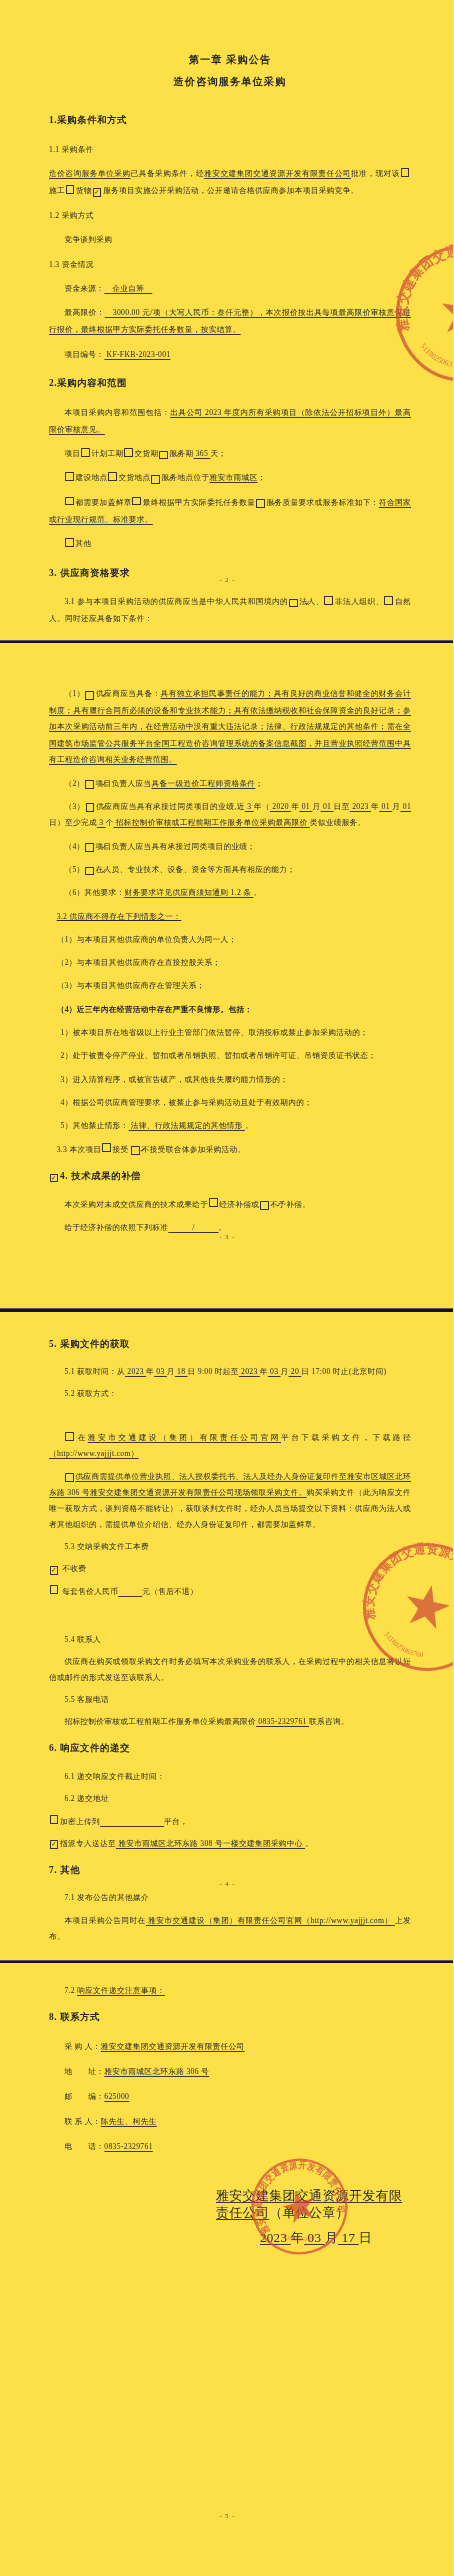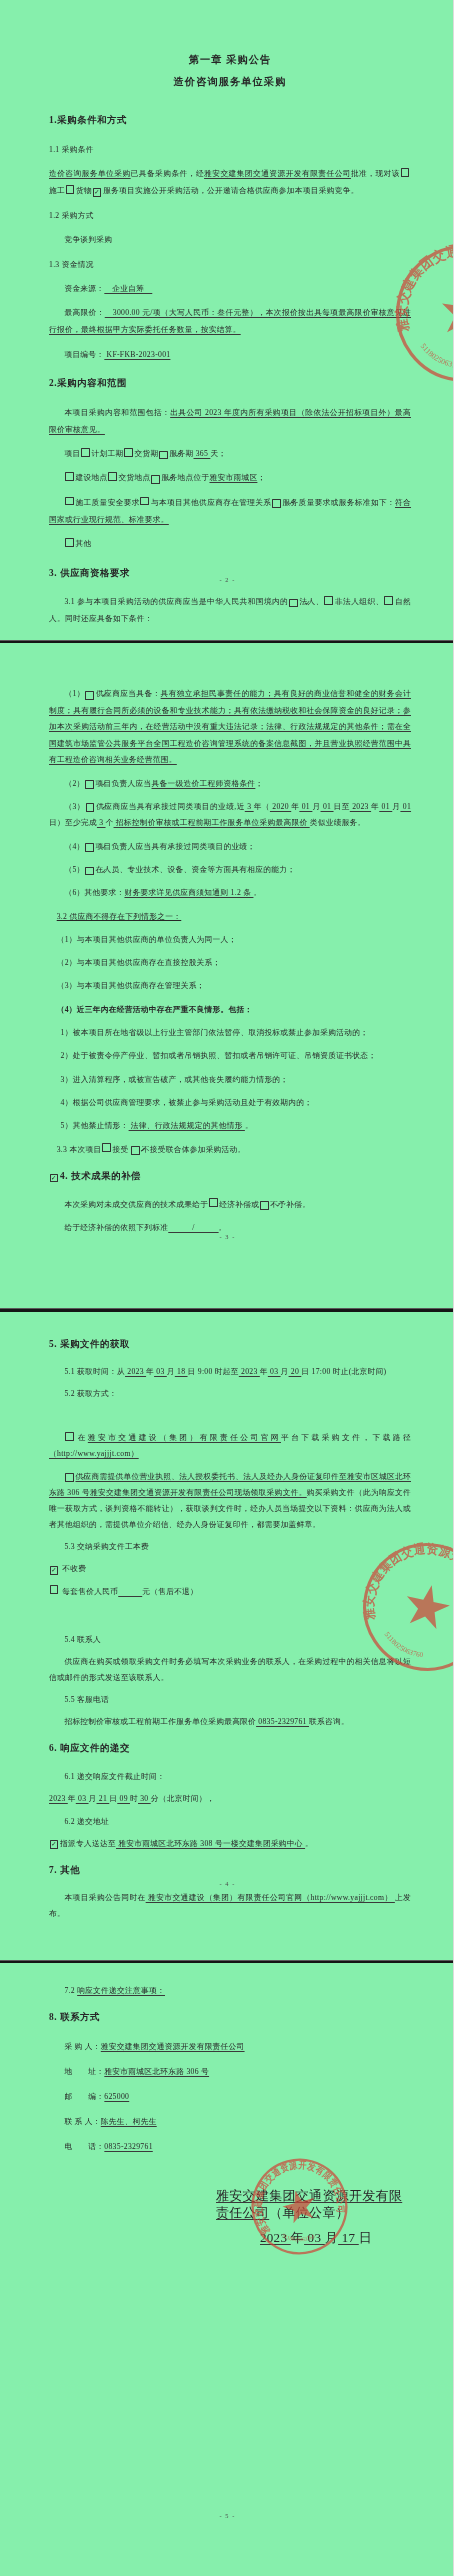--- a/index.html
+++ b/index.html
@@ -9,21 +9,21 @@
     color:#272727;
     font-family:"Liberation Serif","DejaVu Serif",serif;
   }
   #doc{position:relative;width:455px;}
   #doc::after{
     content:"";position:absolute;top:0;right:1.1px;bottom:0;width:0.6px;
     background:#dcdcda;pointer-events:none;
   }
   .page{
     position:relative;overflow:hidden;box-sizing:border-box;
-    padding:0 44px 0 49px;background:#86efac;
+    padding:0 44px 0 49px;background:#fde047;
   }
   .p1{padding-top:49px;}
   .p2{padding-top:43px;}
   .p3{padding-top:23px;}
   .p4{padding-top:19.3px;}
   .title{
     text-align:center;font-weight:bold;font-size:10.2px;line-height:21.6px;margin:0;
     letter-spacing:1.1px;
   }
   .h2{
@@ -77,21 +77,21 @@
       <div class="para"><span>1.2 采购方式</span></div>
       <div class="para" style="text-indent: 2em;"><span>竞争谈判采购</span></div>
       <div class="para"><span>1.3 资金情况</span></div>
       <div class="para" style="text-indent: 2em;"><span>资金来源：</span><span class="u">　企业自筹　</span></div>
       <div class="para" style="text-indent: 2em;"><span>最高限价：</span><span class="u">　3000.00 元/项（大写人民币：叁仟元整），本次报价按出具每项最高限价审核意见进行报价，最终根据甲方实际委托任务数量，按实结算。</span></div>
       <div class="para" style="text-indent: 2em;"><span>项目编号：</span><span class="u"> KF-FKB-2023-001 </span></div>
       <div class="h2"><span>2.采购内容和范围</span></div>
       <div class="para" style="text-indent: 2em;"><span>本项目采购内容和范围包括：</span><span class="u">出具公司 2023 年度内所有采购项目（除依法公开招标项目外）最高限价审核意见。</span></div>
       <div class="para" style="text-indent: 2em;"><span>项目</span><span class="cb"></span><span>计划工期</span><span class="cb"></span><span>交货期</span><span class="cb">✓</span><span>服务期</span><span class="u"> 365 </span><span>天；</span></div>
       <div class="para" style="text-indent: 2em;"><span class="cb"></span><span>建设地点</span><span class="cb"></span><span>交货地点</span><span class="cb">✓</span><span>服务地点位于</span><span class="u">雅安市雨城区</span><span>；</span></div>
-      <div class="para" style="text-indent: 2em;"><span class="cb"></span><span>施工质量安全要求</span><span class="cb"></span><span>与本项目其他供应商存在管理关系</span><span class="cb">✓</span><span>服务质量要求或服务标准如下：</span><span class="u">符合国家或行业现行规范、标准要求。</span></div>
+      <div class="para" style="text-indent: 2em;"><span class="cb"></span><span>都需要加盖鲜章</span><span class="cb"></span><span>最终根据甲方实际委托任务数量</span><span class="cb">✓</span><span>服务质量要求或服务标准如下：</span><span class="u">符合国家或行业现行规范、标准要求。</span></div>
       <div class="para" style="text-indent: 2em;"><span class="cb"></span><span>其他</span></div>
       <div class="h2"><span>3. 供应商资格要求</span></div>
       <div class="para" style="text-indent: 2em;"><span>3.1 参与本项目采购活动的供应商应当是中华人民共和国境内的</span><span class="cb">✓</span><span>法人、</span><span class="cb"></span><span>非法人组织、</span><span class="cb"></span><span>自然人。同时还应具备如下条件：</span></div>
       <div class="pagenum" style="bottom: 57px;"><span>- 2 -</span></div>
       <div class="seal" style="left: 392px; top: 241px; width: 145px; height: 145px;"><svg width="145" height="145" viewBox="0 0 256 256">
           <g opacity="0.7" transform="rotate(8 128 128)">
             <circle cx="128" cy="128" r="118" fill="none" stroke="#cf4437" stroke-width="5.9"></circle>
             <path id="sealp0t" d="M 34.7 171.5 A 103 103 0 1 1 221.3 171.5" fill="none"></path>
             <path id="sealp0b" d="M 44.0 176.5 A 97 97 0 0 0 212.0 176.5" fill="none"></path>
             <text fill="#cf4437" font-size="24.2" font-weight="bold" letter-spacing="1"><textPath href="#sealp0t" startOffset="0" textLength="413" lengthAdjust="spacingAndGlyphs">雅安交建集团交通资源开发有限责任公司</textPath></text>
@@ -133,24 +133,25 @@
       <div class="para" style="text-indent: 2em;"><span class="cb">✓</span><span class="u">供应商需提供单位营业执照、法人授权委托书、法人及经办人身份证复印件至雅安市区城区北环东路 306 号雅安交建集团交通资源开发有限责任公司现场领取采购文件。</span><span>购买采购文件（此为响应文件唯一获取方式，谈判资格不能转让），获取谈判文件时，经办人员当场提交以下资料：供应商为法人或者其他组织的，需提供单位介绍信、经办人身份证复印件，都需要加盖鲜章。</span></div>
       <div class="para" style="text-indent: 2em;"><span>5.3 交纳采购文件工本费</span></div>
       <div class="para"><span class="cb">✓</span><span> 不收费</span></div>
       <div class="para"><span class="cb"></span><span> 每套售价人民币</span><span class="u">　　　</span><span>元（售后不退）</span></div>
       <div class="para" style="text-indent: 2em; margin-top: 32px;"><span>5.4 联系人</span></div>
       <div class="para" style="text-indent: 2em;"><span>供应商在购买或领取采购文件时务必填写本次采购业务的联系人，在采购过程中的相关信息将以短信或邮件的形式发送至该联系人。</span></div>
       <div class="para" style="text-indent: 2em;"><span>5.5 客服电话</span></div>
       <div class="para" style="text-indent: 2em;"><span>招标控制价审核或工程前期工作服务单位采购最高限价</span><span class="u"> 0835-2329761 </span><span>联系咨询。</span></div>
       <div class="h2"><span>6. 响应文件的递交</span></div>
       <div class="para" style="text-indent: 2em;"><span>6.1 递交响应文件截止时间：</span></div>
-      <div class="para"><span class="u"> 2023 </span><span>年</span><span class="u"> 03 </span><span>月</span><span class="u"> 21 </span><span>日</span><span class="u"> 09 </span><span>时</span><span class="u"> 30 </span><span>分（北京时间），</span></div>
       <div class="para" style="text-indent: 2em;"><span>6.2 递交地址</span></div>
+      <div class="para"><span class="cb"></span><span>加密上传到</span><span class="u">　　　　　　　　</span><span>平台，</span></div>
       <div class="para"><span class="cb">✓</span><span>指派专人送达至</span><span class="u"> 雅安市雨城区北环东路 308 号一楼交建集团采购中心 </span><span>。</span></div>
       <div class="h2"><span>7. 其他</span></div>
+      <div class="para" style="text-indent: 2em;"><span>7.1 发布公告的其他媒介</span></div>
       <div class="para" style="text-indent: 2em;"><span>本项目采购公告同时在</span><span class="u"> 雅安市交通建设（集团）有限责任公司官网（http://www.yajjjt.com） </span><span>上发布。</span></div>
       <div class="pagenum" style="bottom: 73px;"><span>- 4 -</span></div>
       <div class="seal" style="left: 359px; top: 227px; width: 136px; height: 136px;"><svg width="136" height="136" viewBox="0 0 240 240">
           <g opacity="0.7" transform="rotate(12 120 120)">
             <circle cx="120" cy="120" r="110" fill="none" stroke="#cf4437" stroke-width="5.5"></circle>
             <path id="sealp1t" d="M 33.9 160.1 A 95 95 0 1 1 206.1 160.1" fill="none"></path>
             <path id="sealp1b" d="M 42.9 164.5 A 89 89 0 0 0 197.1 164.5" fill="none"></path>
             <text fill="#cf4437" font-size="22.5" font-weight="bold" letter-spacing="1"><textPath href="#sealp1t" startOffset="0" textLength="381" lengthAdjust="spacingAndGlyphs">雅安交建集团交通资源开发有限责任公司</textPath></text>
             <text fill="#cf4437" font-size="12.7"><textPath href="#sealp1b" startOffset="12%">5118025063760</textPath></text>
             <text x="120" y="131.0" fill="#cf4437" font-size="101" text-anchor="middle" dominant-baseline="middle">★</text>

